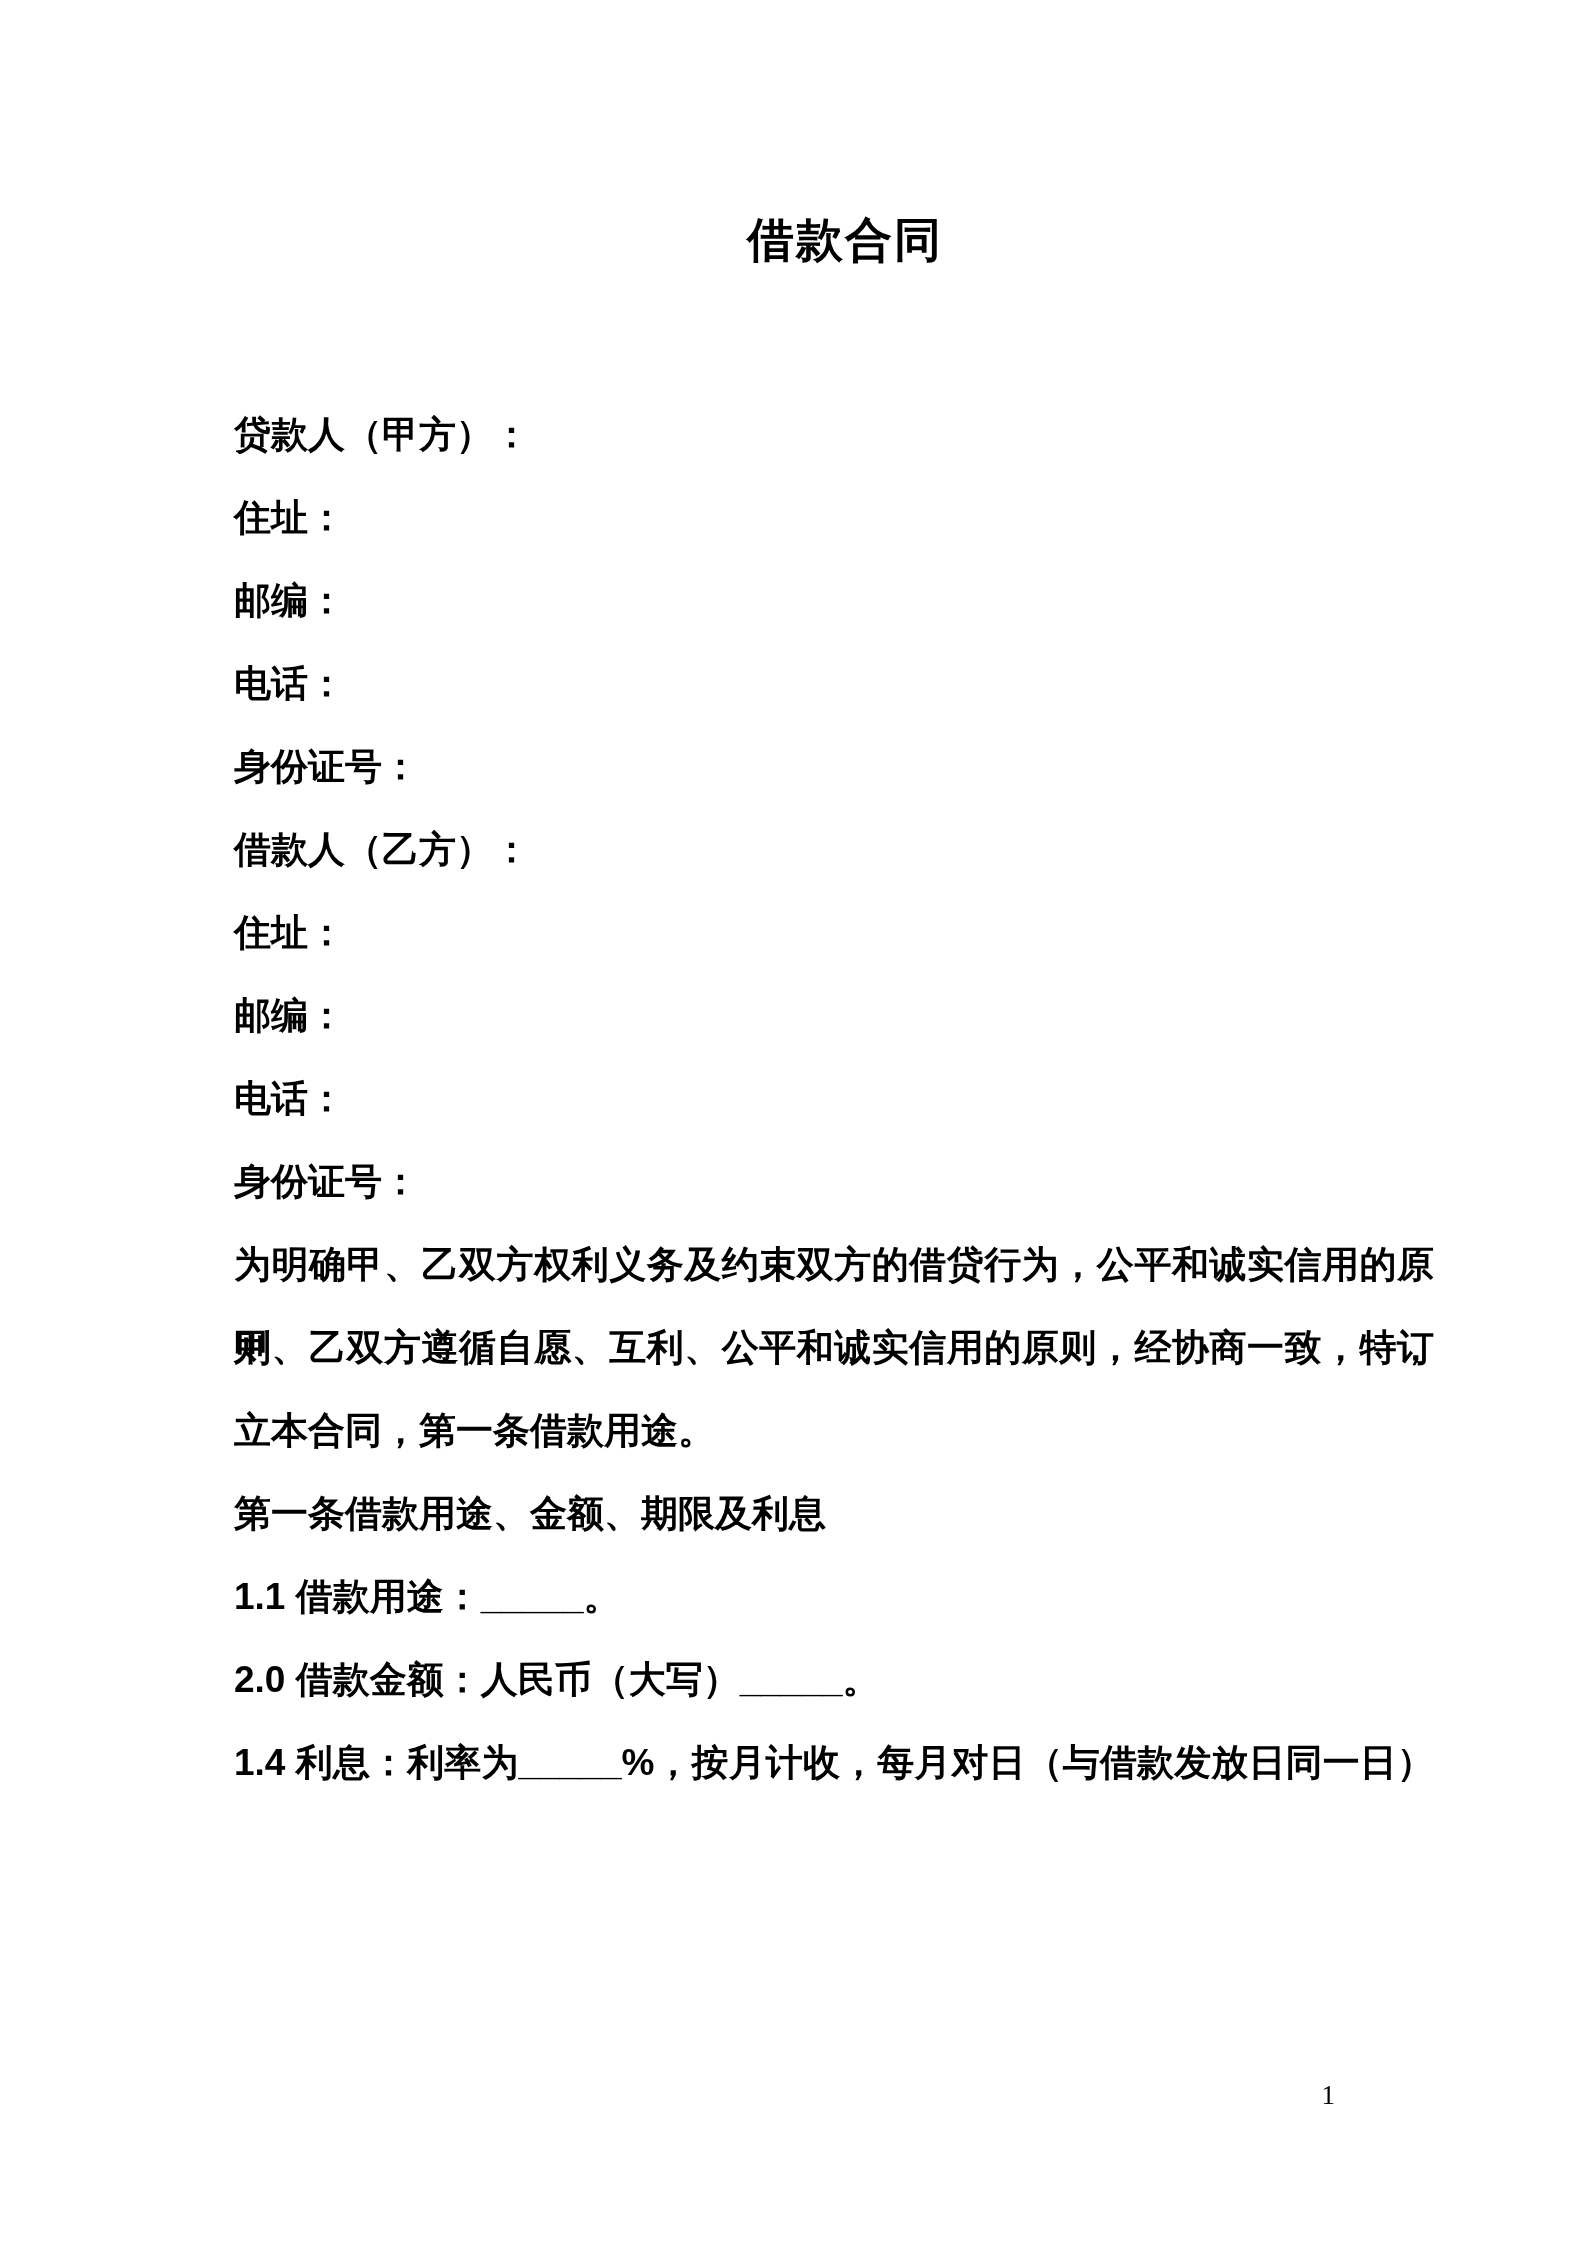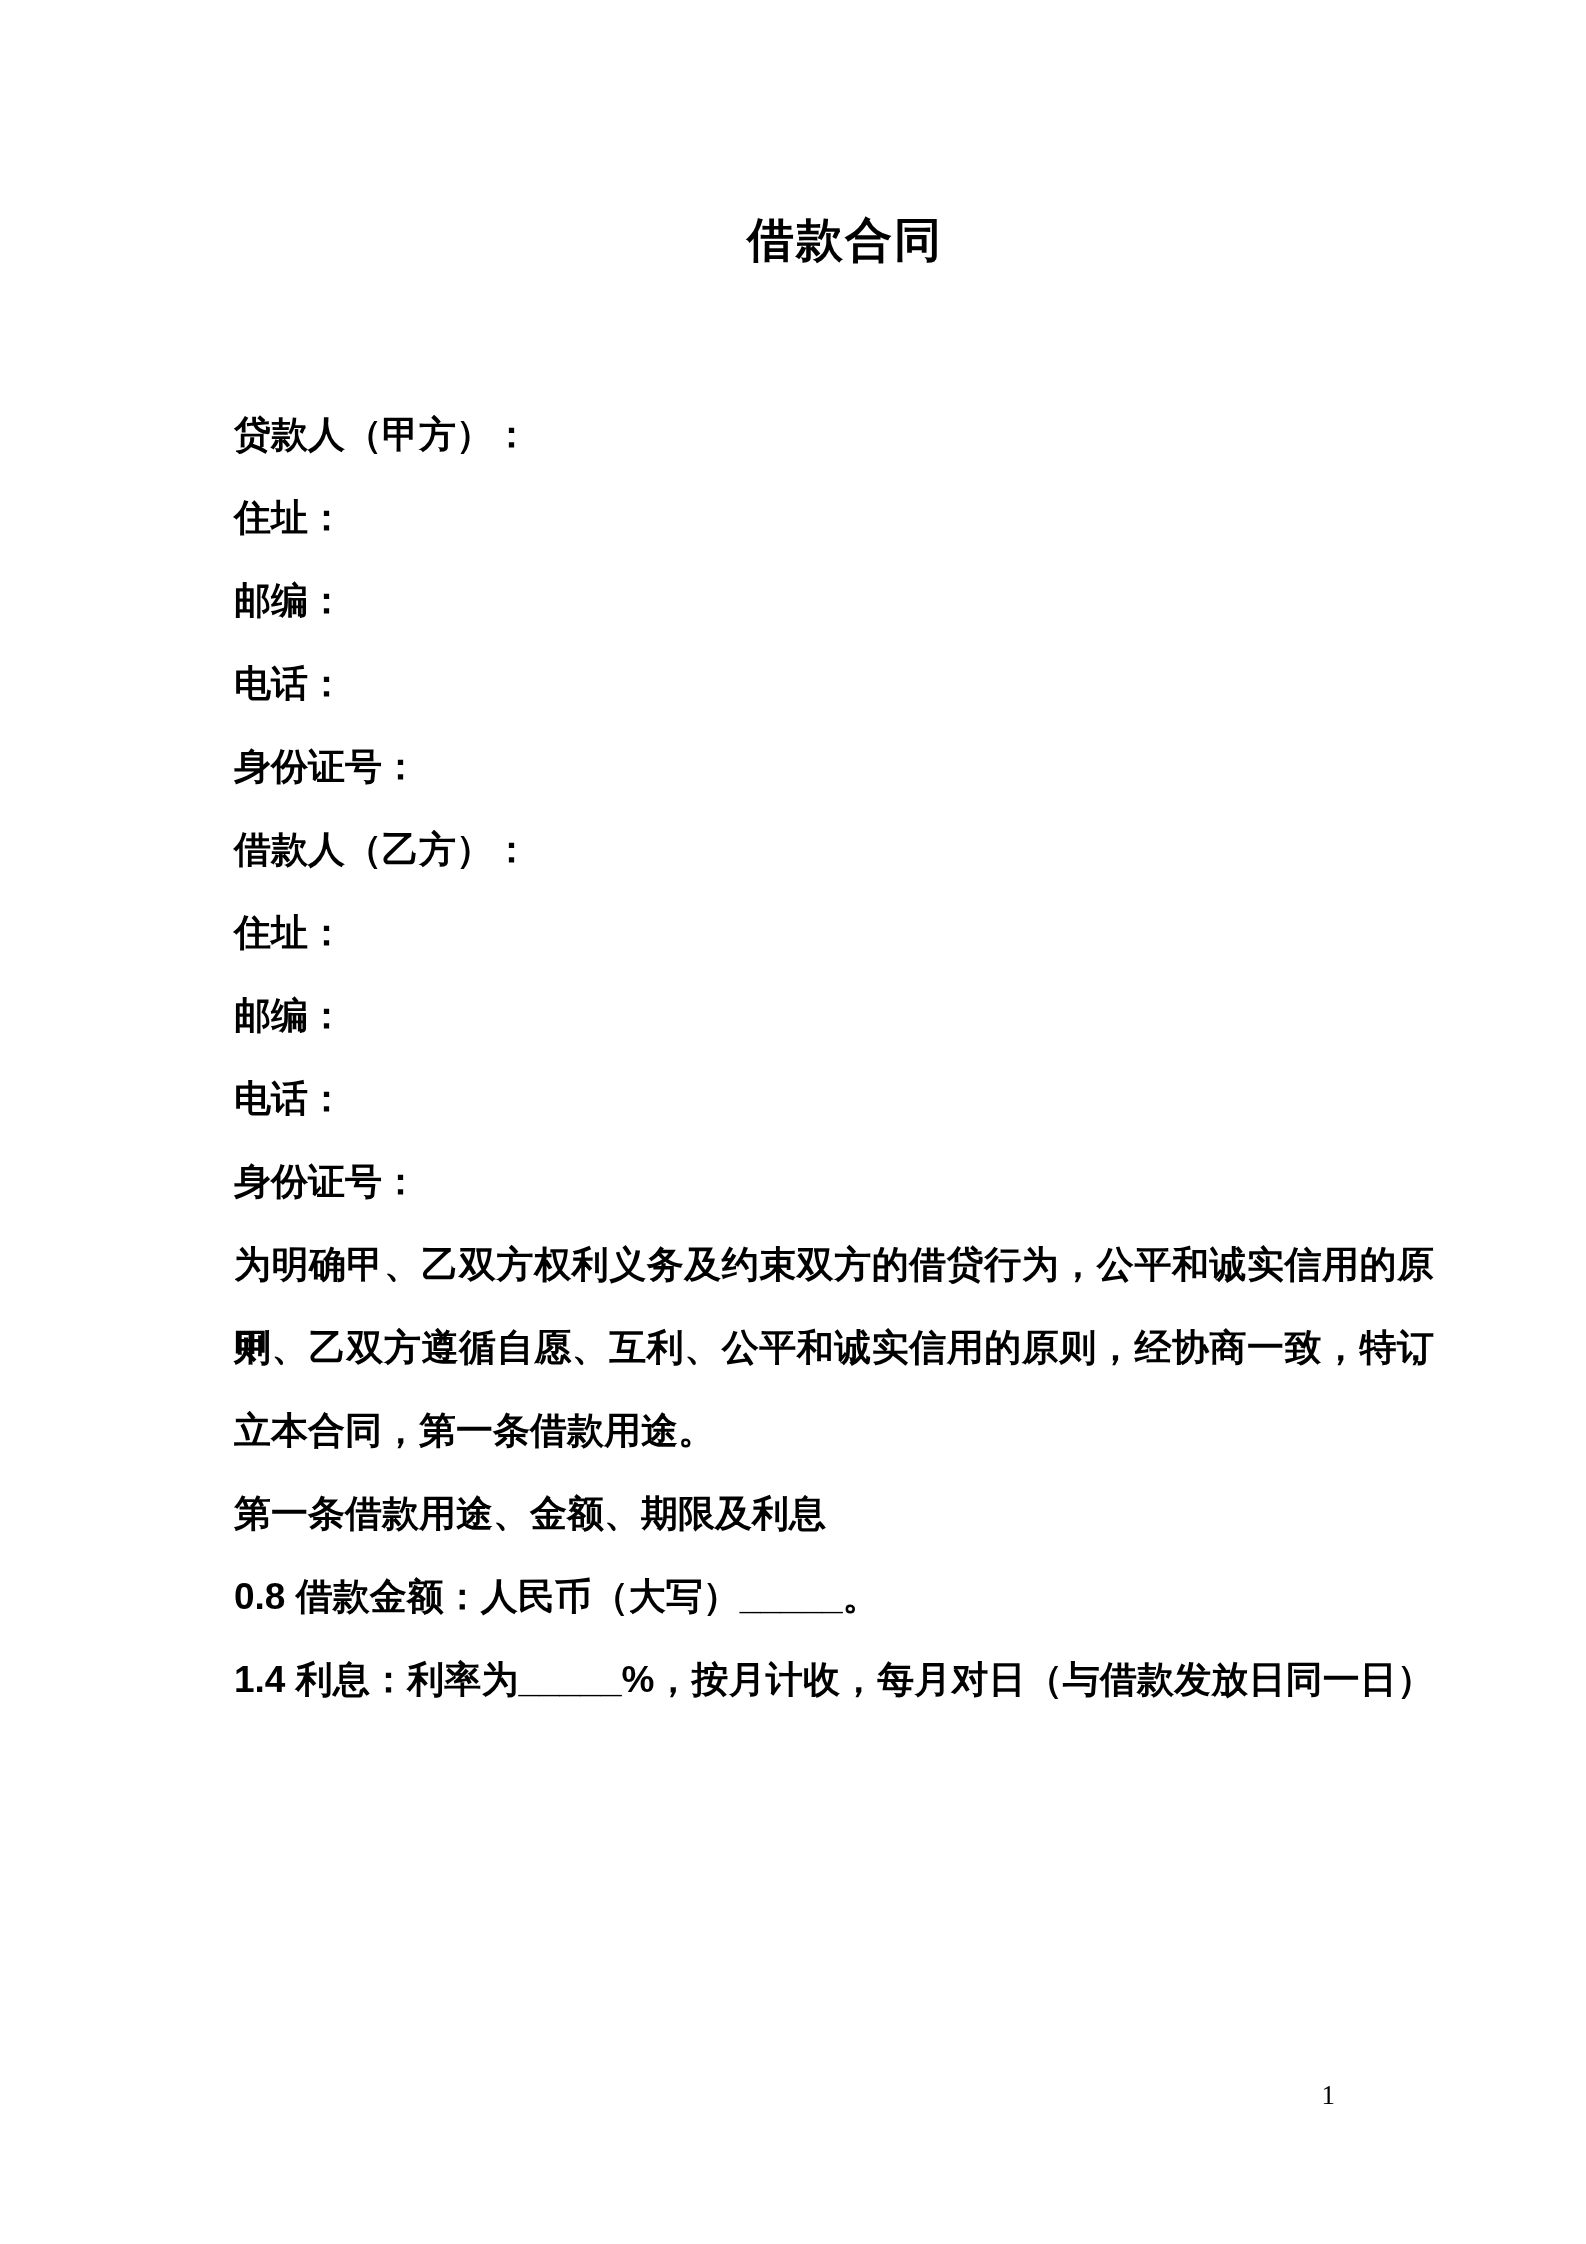--- a/index.html
+++ b/index.html
@@ -76,20 +76,21 @@
     <div class="line">邮编：</div>
     <div class="line">电话：</div>
     <div class="line">身份证号：</div>
 
     <div class="line stretch">为明确甲、乙双方权利义务及约束双方的借贷行为，公平和诚实信用的原则，</div>
     <div class="line stretch">甲、乙双方遵循自愿、互利、公平和诚实信用的原则，经协商一致，特订</div>
     <div class="line">立本合同，第一条借款用途。</div>
 
     <div class="line">第一条借款用途、金额、期限及利息</div>
 
-    <div class="line">0.8 借款金额：人民币（大写）_____。</div>
+    <div class="line">1.1 借款用途：_____。</div>
+    <div class="line">2.0 借款金额：人民币（大写）_____。</div>
     <div class="line stretch">1.4 利息：利率为_____%，按月计收，每月对日（与借款发放日同一日）</div>
 
   </div>
 
   <div class="page-number">1</div>
 
 </div>
 
 </body></html>

